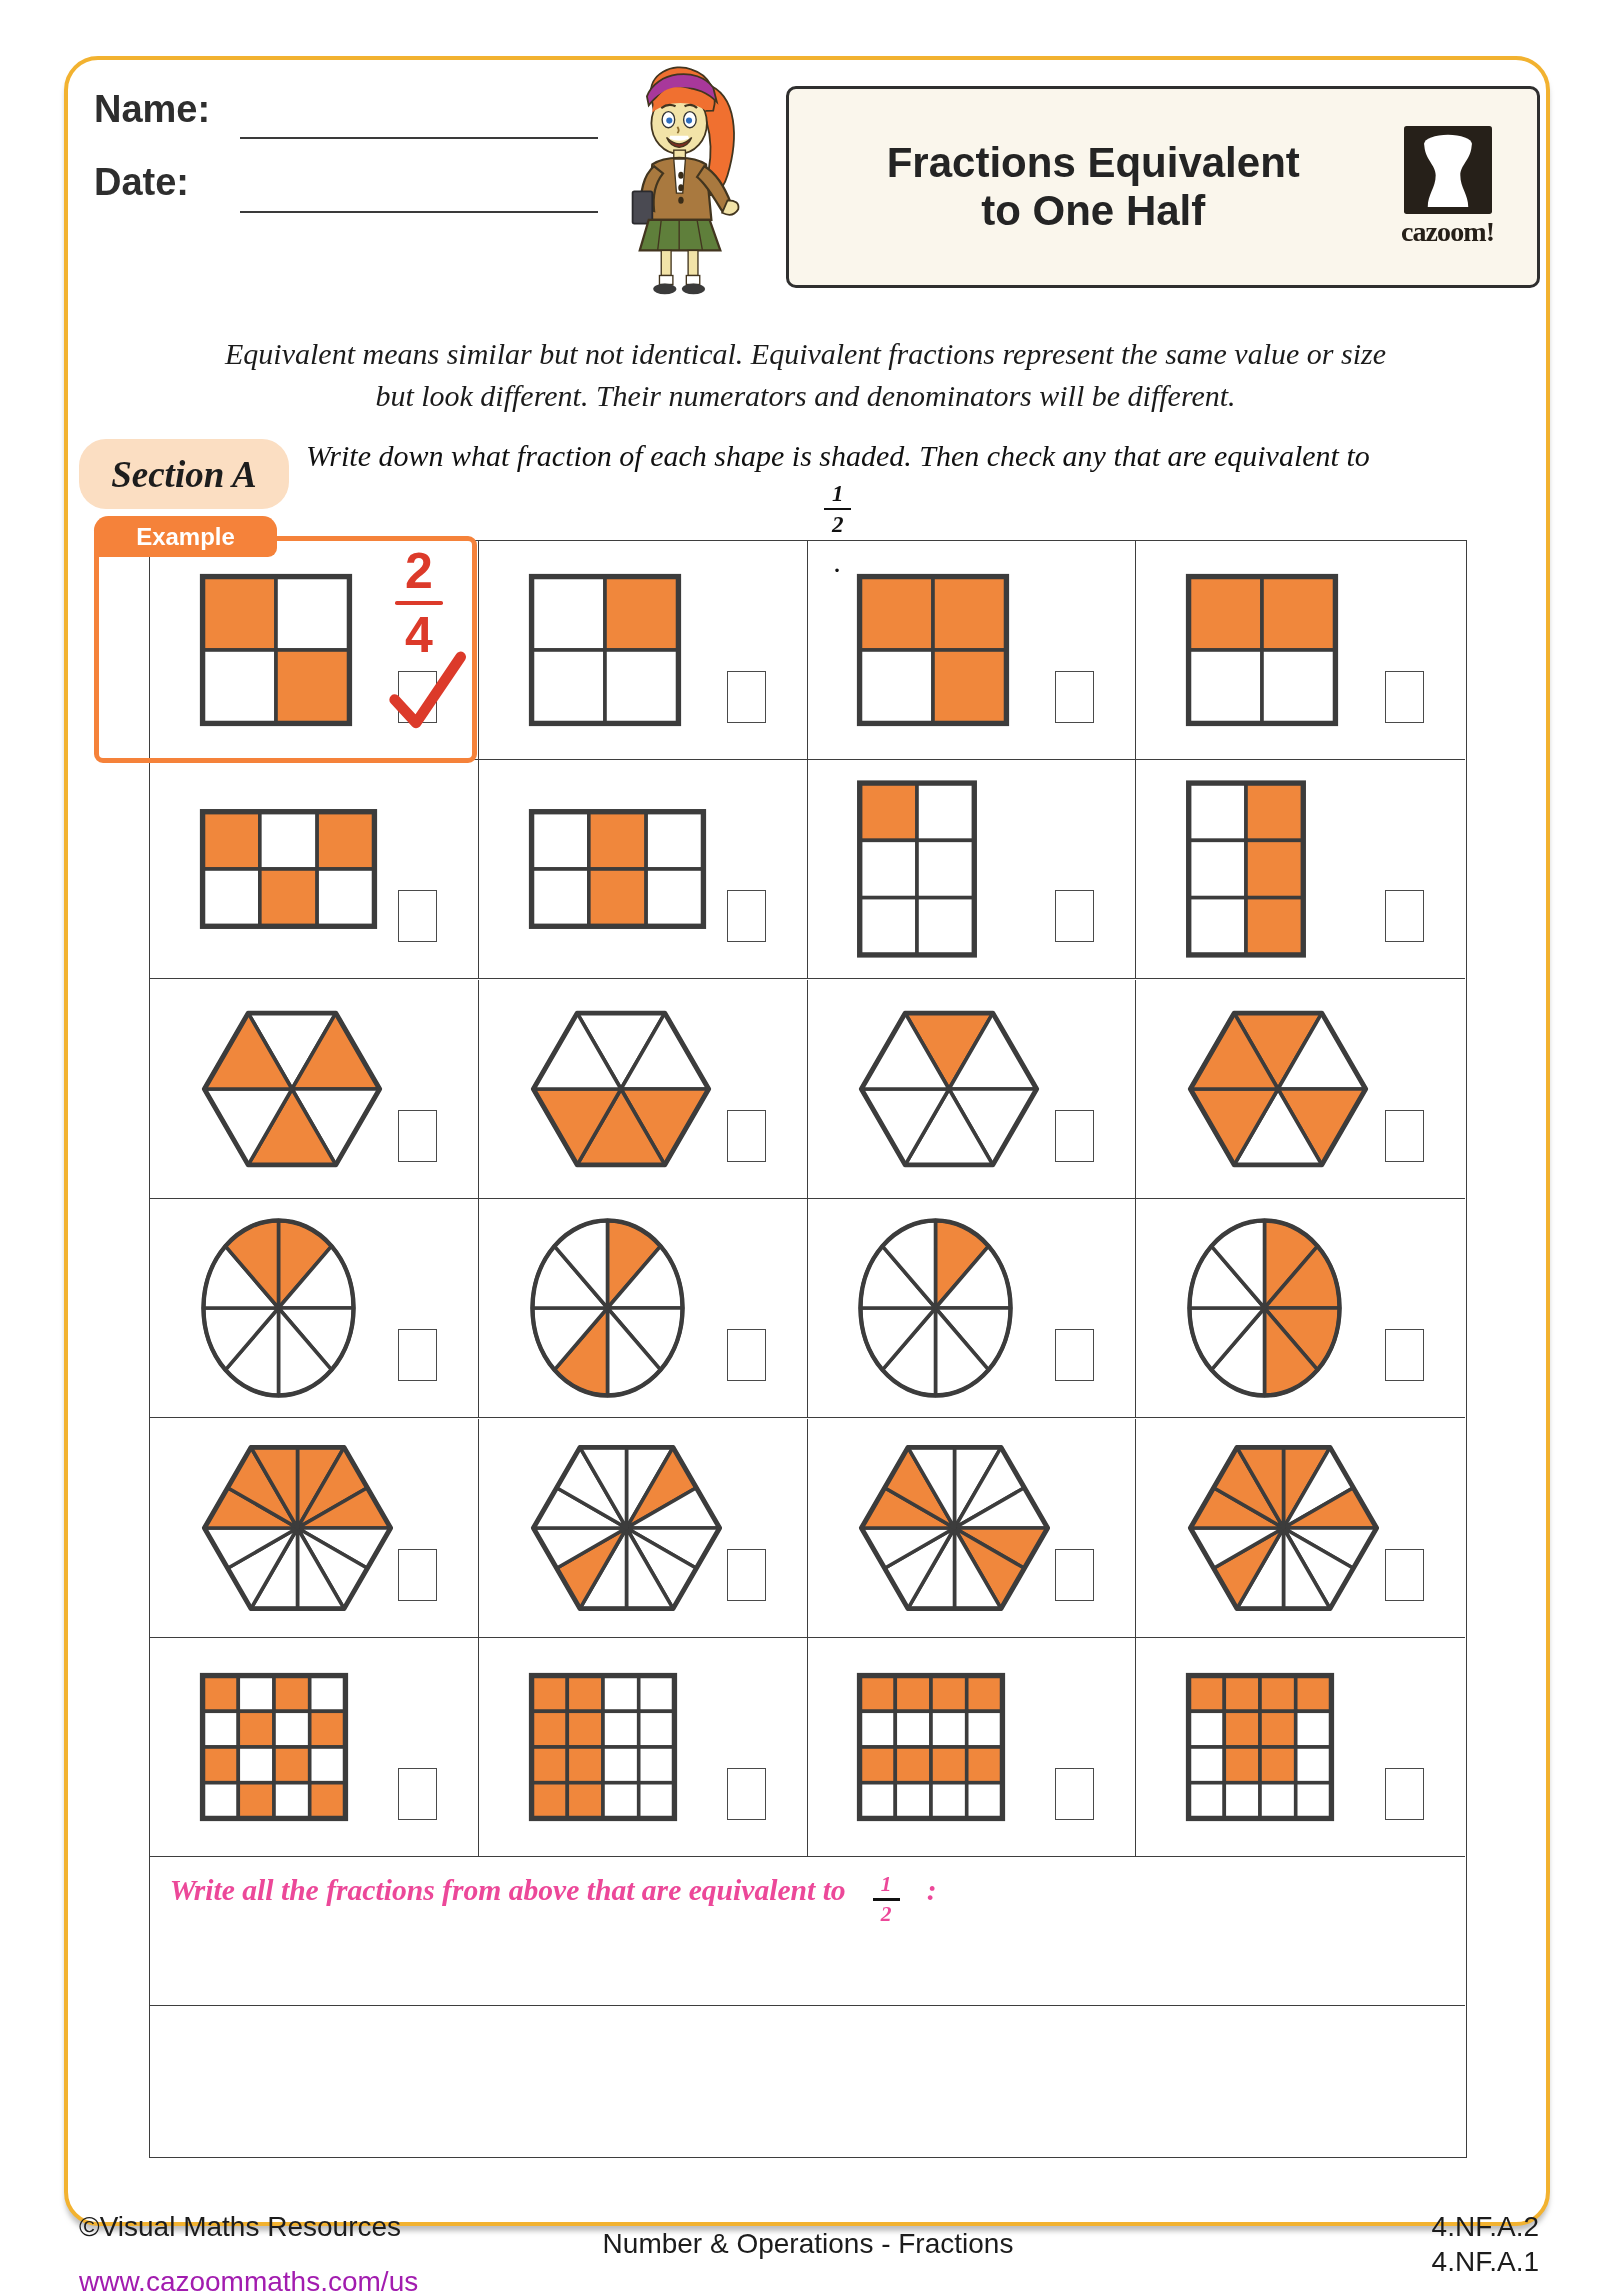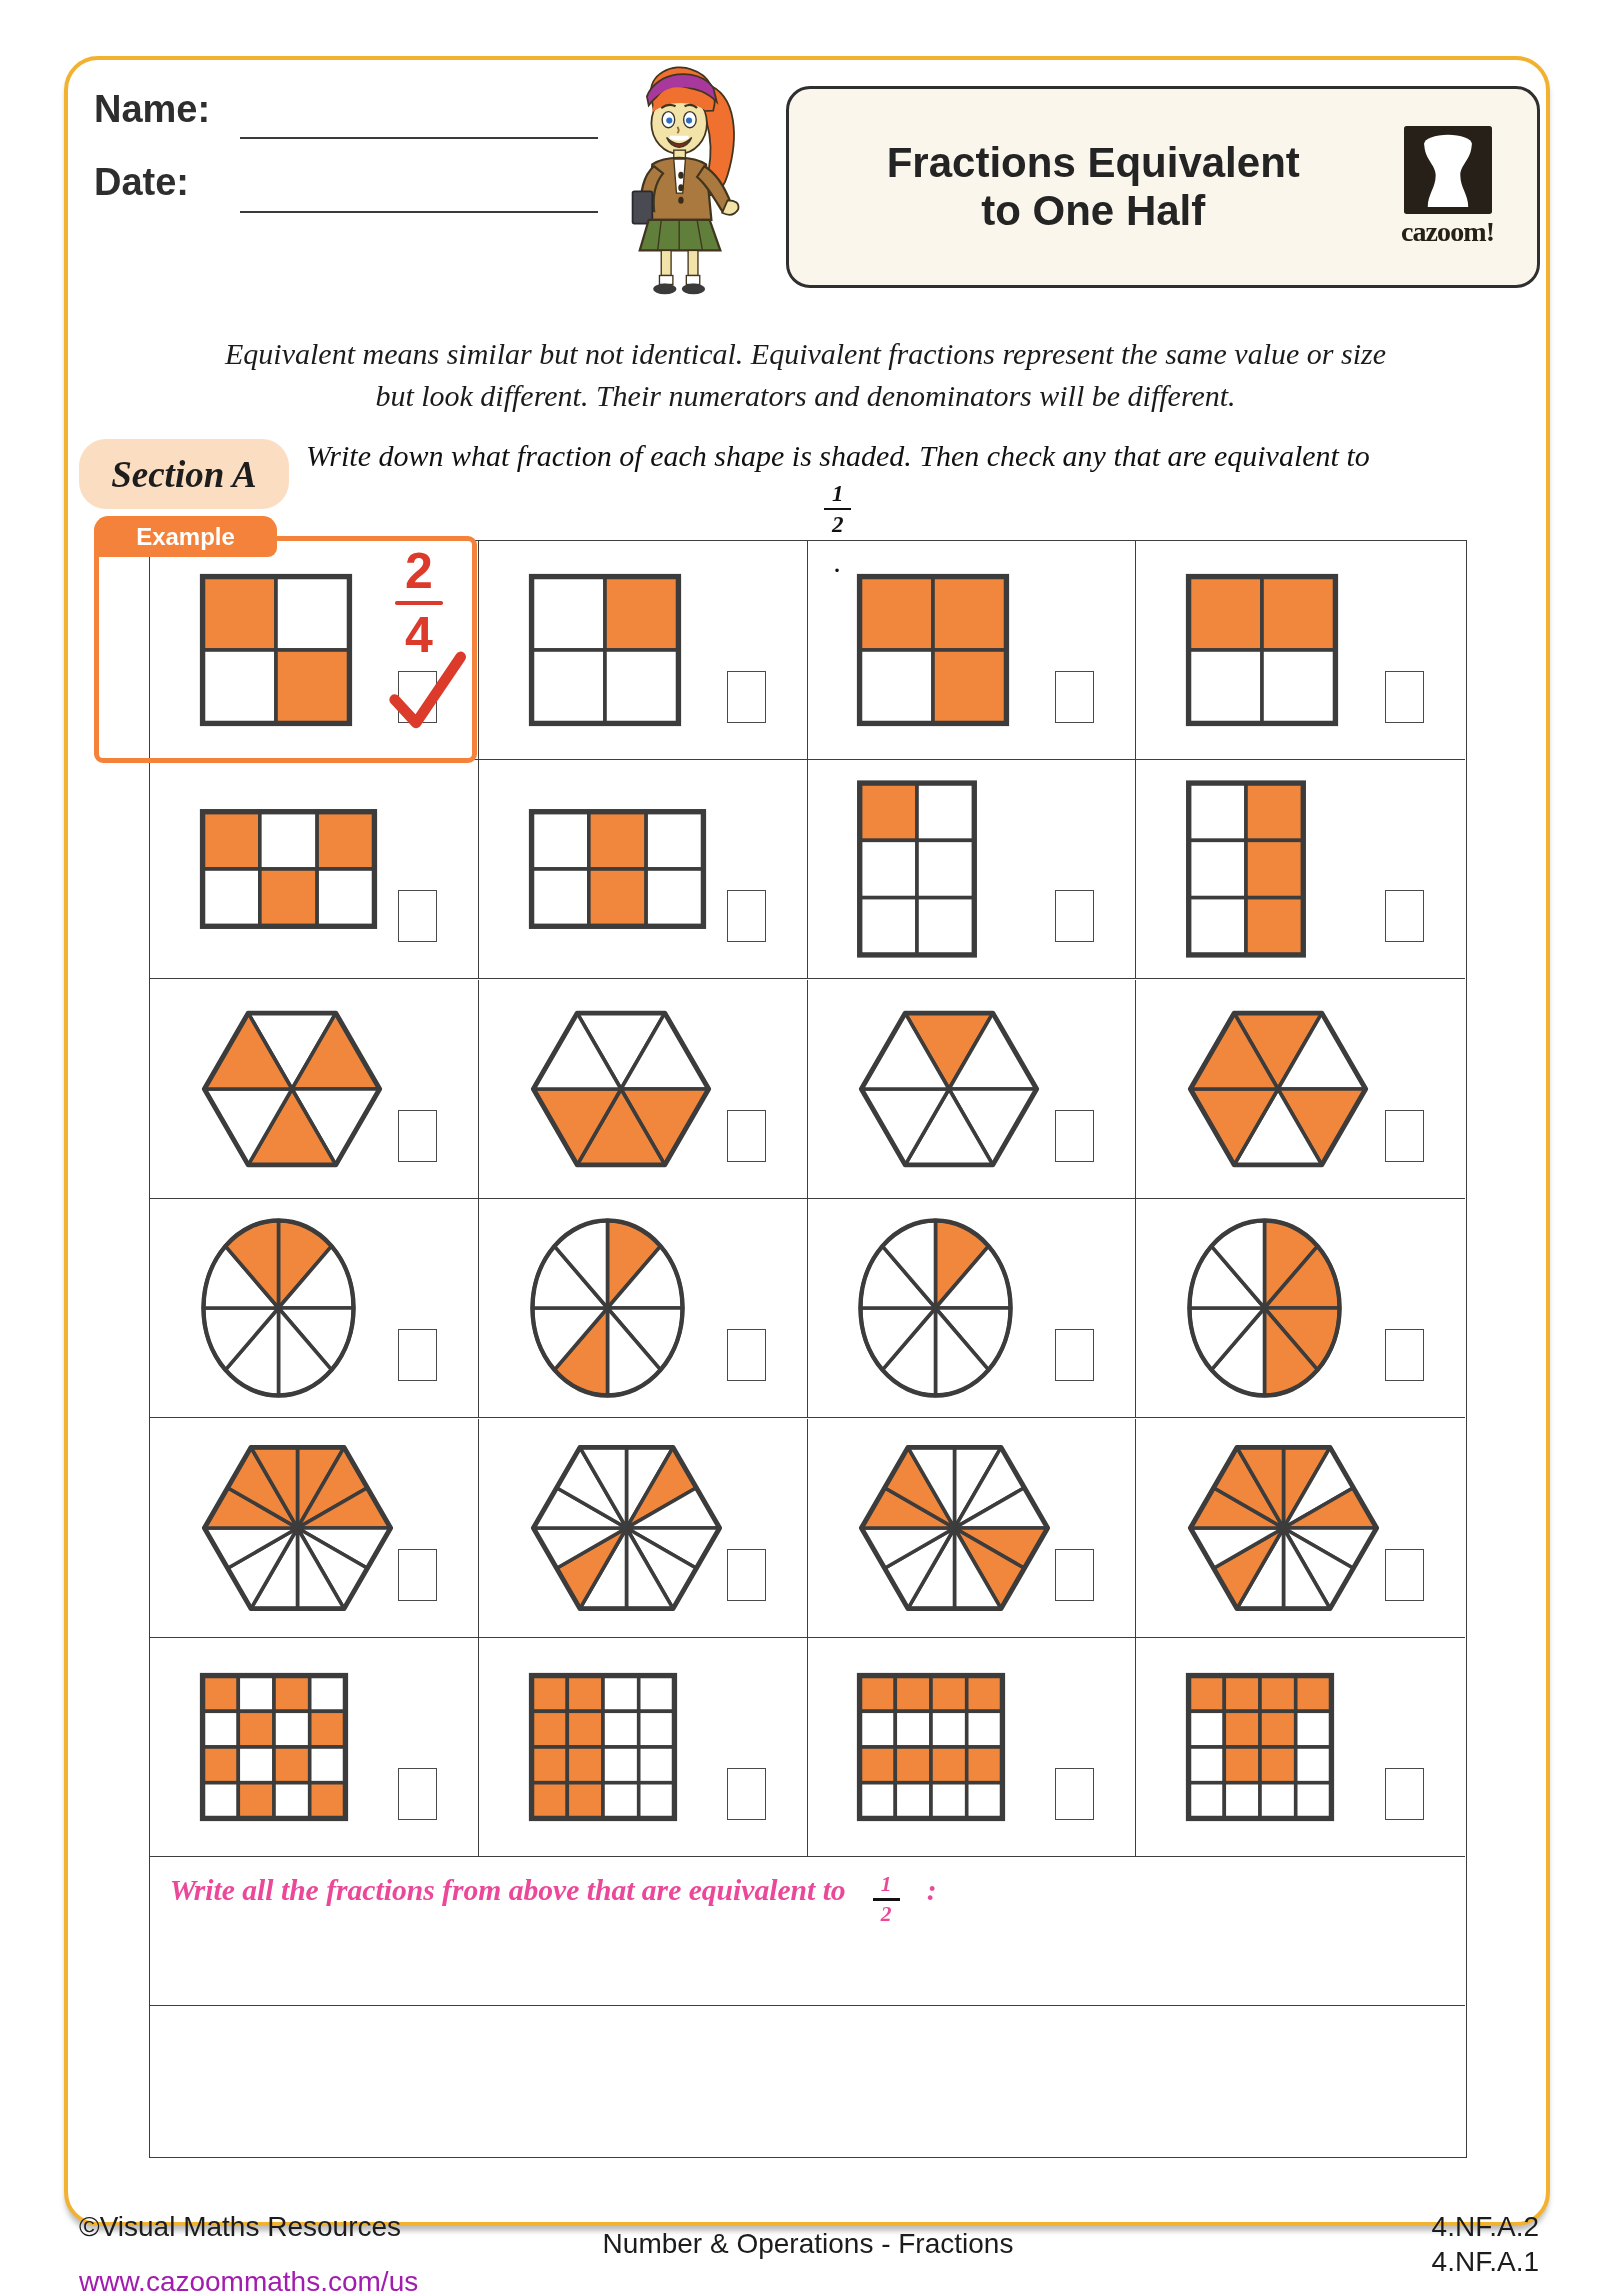--- a/index.html
+++ b/index.html
@@ -4,21 +4,21 @@
 <style>
   html,body{margin:0;padding:0;width:1616px;height:2293px;background:#fff;
     font-family:"Liberation Sans",sans-serif;position:relative;overflow:hidden;}
   .frame{position:absolute;left:64px;top:56px;width:1478px;height:2162px;
     border:4.5px solid #F2B230;border-radius:34px;background:#fff;
     box-shadow:0 6.3px 5.4px -1.8px rgba(130,130,130,.5);}
   
   .field-label{position:absolute;font-size:38px;font-weight:bold;color:#2E2E2E;}
   .write-line{position:absolute;height:0;border-bottom:2.7px solid #3a3a3a;}
   .titlebox{position:absolute;left:786px;top:86px;width:754px;height:202px;background:#FAF6EC;
-    border:3.6px solid #2F2F2F;border-radius:24px;box-sizing:border-box;display:flex;align-items:center;}
+    border:3.6px solid #2F2F2F;border-radius:10px;box-sizing:border-box;display:flex;align-items:center;}
   .titletext{flex:1;text-align:center;font-size:42px;font-weight:bold;color:#242424;line-height:1.15;padding-left:27px;}
   .logo{width:154px;display:flex;flex-direction:column;align-items:center;margin-right:12.5px;}
   .logotext{font-family:Liberation Serif, serif;font-weight:bold;font-size:28px;color:#262019;letter-spacing:-0.9px;margin-top:1.8px;}
   .girl{position:absolute;left:602px;top:57px;}
   
   .intro{position:absolute;left:125px;top:333px;width:1361px;text-align:center;
     font-family:"Liberation Serif",serif;font-style:italic;font-size:30px;color:#1b1b1b;line-height:1.4;}
   .section-label{position:absolute;left:79px;top:439px;width:210px;height:70px;background:#FBDEC2;
     border-radius:27px;display:flex;align-items:center;justify-content:center;
     font-family:"Liberation Serif",serif;font-style:italic;font-weight:bold;font-size:37px;color:#1d1d1d;}

